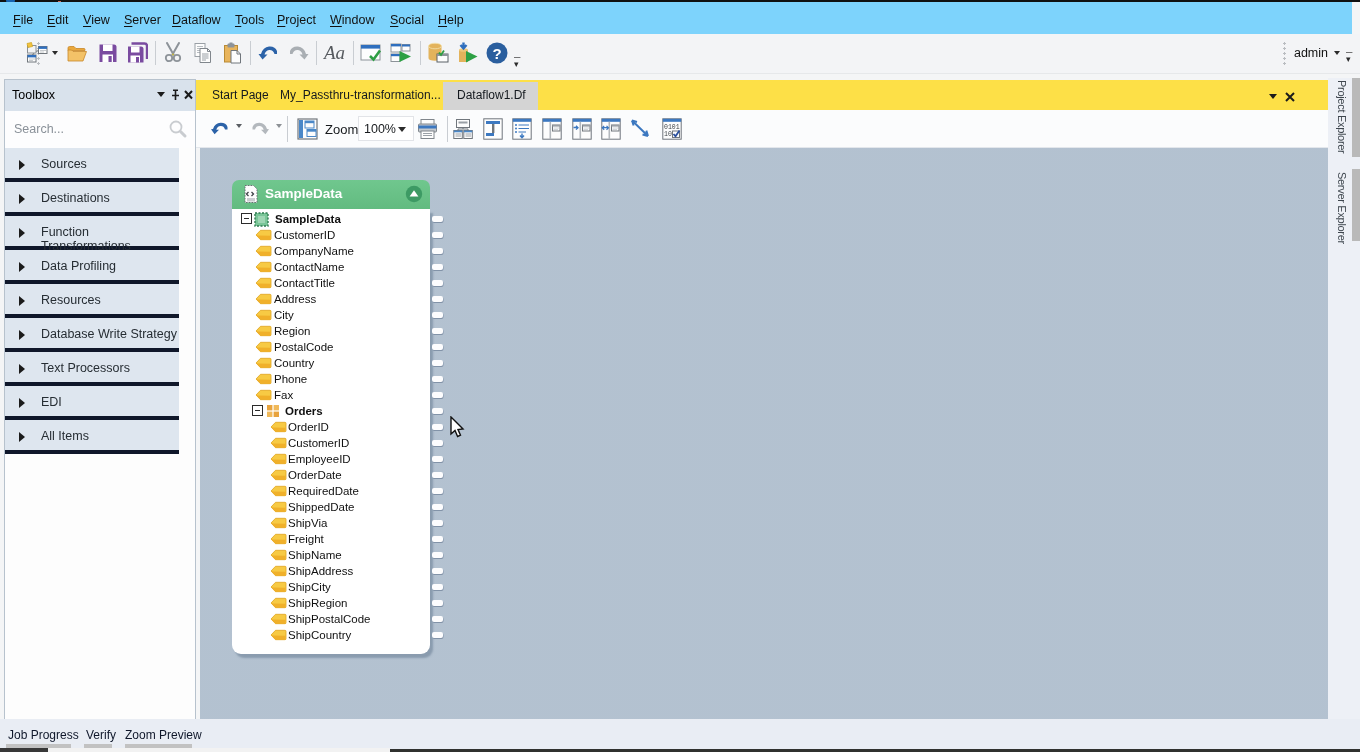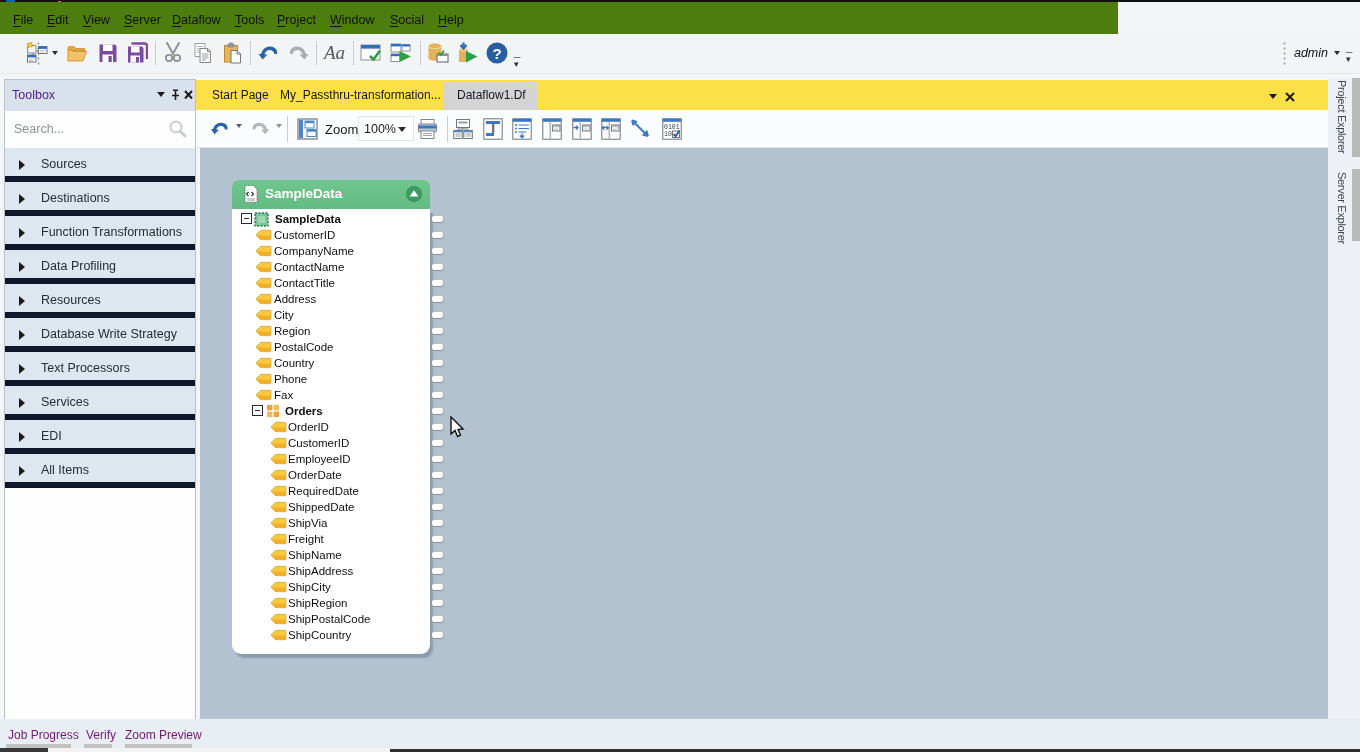--- a/index.html
+++ b/index.html
@@ -2,43 +2,43 @@
 <html><head>
 <meta charset="utf-8">
 <style>
 * { margin:0; padding:0; box-sizing:border-box; }
 html,body { width:1360px; height:752px; overflow:hidden; font-family:"Liberation Sans", sans-serif; }
 #app { position:relative; width:1360px; height:752px; background:#f4f5f6; }
 
 #topline { position:absolute; left:0; top:0; width:1360px; height:2px; background:#101010; }
 #topblob { position:absolute; left:6px; top:0; width:9px; height:4px; border-radius:0 0 5px 5px; background:#1563b0; }
 
-#menubar { position:absolute; left:0; top:2px; width:1118px; height:32px; background:#4d7c0f; }
+#menubar { position:absolute; left:0; top:2px; width:1352px; height:32px; background:#7dd3fc; }
 .menu { position:absolute; top:11px; font-size:12.5px; color:#111; }
 .menu u { text-decoration:underline; text-underline-offset:2px; }
 
 #toolbar { position:absolute; left:0; top:34px; width:1360px; height:40px; background:#f3f4f6; border-bottom:1px solid #e6e8ea; }
 .grip { position:absolute; width:5px; height:26px; top:7px;
   background-image:radial-gradient(circle, #b9bcc0 1px, transparent 1.2px);
   background-size:5px 5px; }
 .tbico { position:absolute; top:8px; width:22px; height:22px; }
 .tbsep { position:absolute; top:7px; width:1px; height:24px; background:#c9cdd2; }
 .ddarrow { position:absolute; width:0; height:0; border-left:3.5px solid transparent; border-right:3.5px solid transparent; border-top:4.5px solid #2b2b2b; }
-#admin { position:absolute; right:20px; top:12px; font-size:12.5px; color:#111;font-style:italic; }
+#admin { position:absolute; right:20px; top:12px; font-size:12.5px; color:#111; }
 #admin:after { content:""; display:inline-block; margin-left:6px; vertical-align:2px; border-left:3.5px solid transparent; border-right:3.5px solid transparent; border-top:4.5px solid #2b2b2b; }
 #ovf { position:absolute; right:4px; top:15px; width:10px; font-size:9px; color:#2b2b2b; line-height:7px; }
 #ovf2 { position:absolute; left:514px; top:20px; width:10px; font-size:9px; color:#2b2b2b; line-height:7px; }
 
 #toolbox { position:absolute; left:4px; top:79px; width:192px; height:644px; background:#fdfdfd; border:1px solid #b7c2cd; }
 #tbxhead { position:absolute; left:0; top:0; width:190px; height:31px; background:#d9e2ec; }
-#tbxhead .t { position:absolute; left:7px; top:8px; font-size:12.5px; color:#4c1d95; }
+#tbxhead .t { position:absolute; left:7px; top:8px; font-size:12.5px; color:#000000; }
 #tbxsearch { position:absolute; left:0px; top:31px; width:190px; height:37px; background:#fdfdfe; }
 #tbxsearch .s { position:absolute; left:9px; top:11px; font-size:12.5px; color:#8a9199; }
 #tbxrows { position:absolute; left:0; top:68px; width:190px; }
-.tbxrow { position:relative; width:190px; height:34px; background:#dee6ef; border-bottom:6px solid #0f172a; }
+.tbxrow { position:relative; width:174px; height:34px; background:#dee6ef; border-bottom:4px solid #0f172a; }
 .tbxrow .arr { position:absolute; left:14px; top:12px; width:0; height:0; border-top:5px solid transparent; border-bottom:5px solid transparent; border-left:6px solid #1b1b1b; }
 .tbxrow .lbl { position:absolute; left:36px; top:9px; font-size:12.5px; color:#262d33; }
 
 #tabstrip { position:absolute; left:196px; top:80px; width:1132px; height:30px; background:#fde047; }
 .dtab { position:absolute; top:0; height:30px; font-size:12px; color:#14191e; line-height:30px; }
 #tabactive { position:absolute; left:247px; top:2px; width:95px; height:28px; background:#d4d4d4; }
 #tabbtns { position:absolute; right:30px; top:12px; }
 
 #doctoolbar { position:absolute; left:196px; top:110px; width:1132px; height:38px; background:#fbfcfd; border-bottom:1px solid #e3e7ec; }
 .dtico { position:absolute; top:8px; width:22px; height:22px; }
@@ -50,21 +50,21 @@
 #canvas { position:absolute; left:200px; top:148px; width:1128px; height:571px; background:#b6c8da;
   background-image:radial-gradient(circle, rgba(172,177,180,.45) 0.6px, transparent 0.85px);
   background-size:2px 2px; }
 
 #rightbar { position:absolute; left:1328px; top:78px; width:32px; height:645px; background:#edf0f6; }
 .vtab { position:absolute; left:0; width:32px; }
 .vtab .txt { position:absolute; left:8px; top:0; font-size:11px; color:#3e464e; writing-mode:vertical-rl; white-space:nowrap; height:160px; letter-spacing:-0.3px; }
 .vtab .bar { position:absolute; left:24px; top:0; width:8px; background:#b9b9b9; }
 
 #statusbar { position:absolute; left:0; top:719px; width:1360px; height:33px; background:#e9edf4; }
-#statusbar .lbl { position:absolute; top:9px; font-size:12px; color:#701a75; }
+#statusbar .lbl { position:absolute; top:9px; font-size:12px; color:#0f172a; }
 #statusbar .bar { position:absolute; top:25px; height:5px; background:#c2c2c2; }
 #btmdark1 { position:absolute; left:0; top:748px; width:48px; height:4px; background:#383838; }
 #btmlight { position:absolute; left:48px; top:748px; width:342px; height:4px; background:#f2f2f2; }
 #btmdark2 { position:absolute; left:390px; top:749px; width:970px; height:3px; background:#30312f; }
 
 #node { position:absolute; left:232px; top:180px; width:198px; height:474px; }
 #nodehead { position:absolute; left:0; top:0; width:198px; height:29px;
   background:linear-gradient(#70c78e, #62bb80); border-radius:7px 7px 0 0; }
 #nodehead .title { position:absolute; left:33px; top:6px; font-size:13.5px; font-weight:bold; color:#fff; }
 #nodebody { position:absolute; left:0; top:29px; width:198px; height:445px; background:#fff; border-radius:0 0 9px 9px;
@@ -234,24 +234,20 @@
           <span class="arr"></span>
           <span class="lbl">Resources</span>
         </div>
         <div class="tbxrow">
           <span class="arr"></span>
           <span class="lbl">Database Write Strategy</span>
         </div>
         <div class="tbxrow">
           <span class="arr"></span>
           <span class="lbl">Text Processors</span>
-        </div>
-        <div class="tbxrow">
-          <span class="arr"></span>
-          <span class="lbl">Services</span>
         </div>
         <div class="tbxrow">
           <span class="arr"></span>
           <span class="lbl">EDI</span>
         </div>
         <div class="tbxrow">
           <span class="arr"></span>
           <span class="lbl">All Items</span>
         </div>
       </div>

